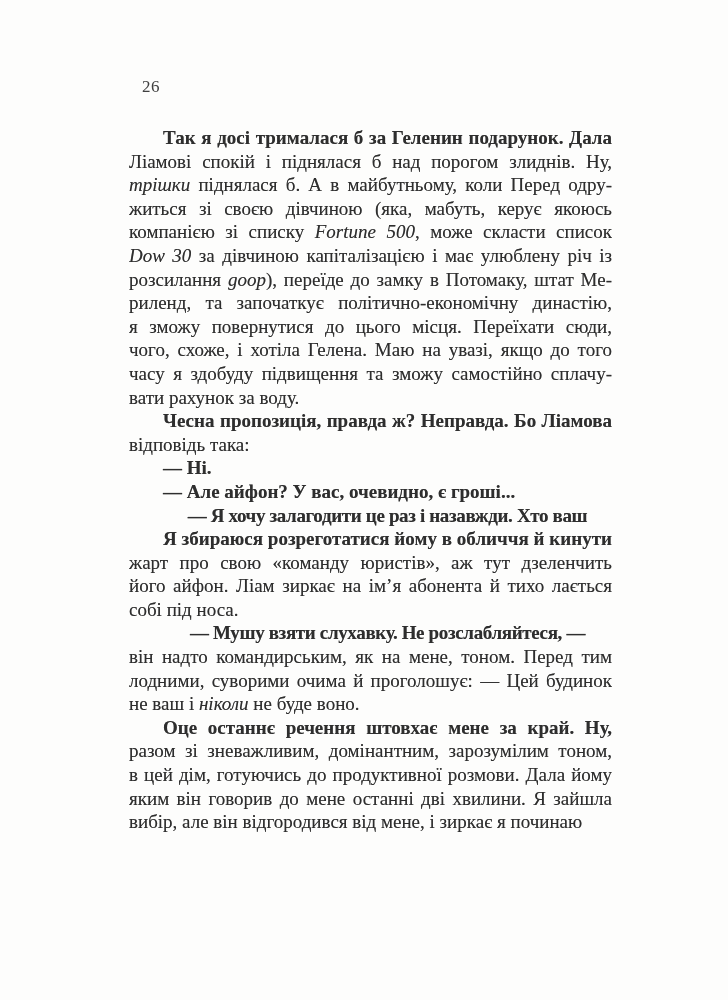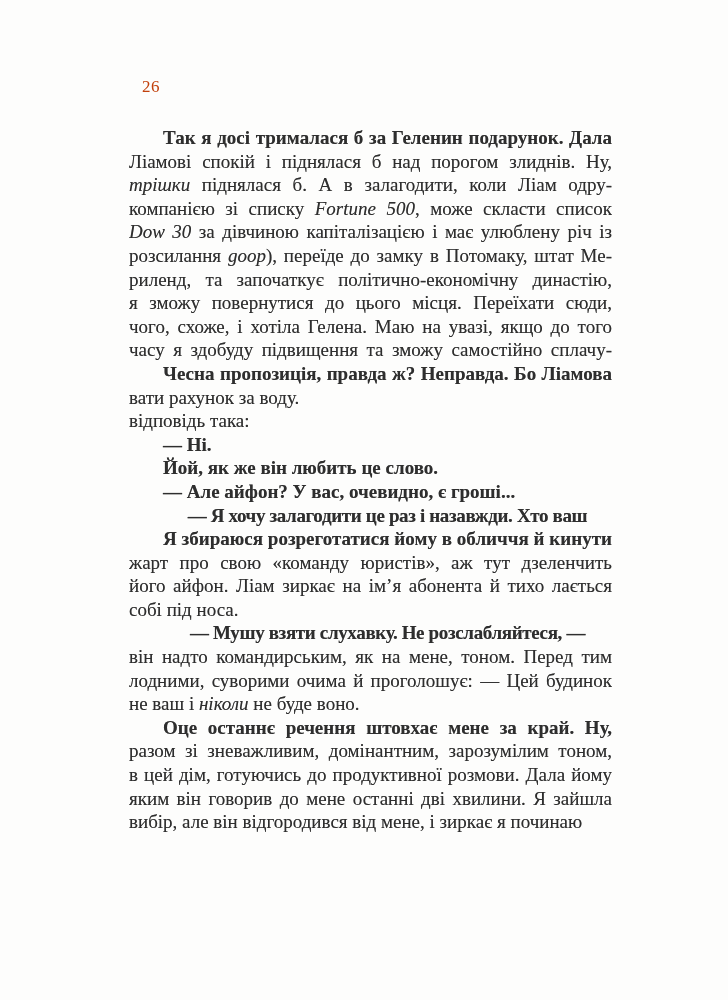--- a/index.html
+++ b/index.html
@@ -11,21 +11,21 @@
   }
   .page {
     position: relative;
     width: 728px; height: 1000px;
     background: #fdfdfc;
   }
   .pagenum {
     position: absolute;
     left: 142px; top: 77px;
     font-size: 17px;
-    color: #c2410c;
+    color: #404040;
     letter-spacing: 0.5px;
   }
   .text {
     position: absolute;
     left: 129px; top: 126px;
     width: 483px;
     font-size: 19px;
     line-height: 23.6px;
     color: #2e2e2e;
     text-shadow: 0 0 0.4px rgba(40,40,40,0.45);
@@ -50,33 +50,33 @@
   em { }
 </style>
 </head>
 <body>
 
 <div class="page" style="background: rgb(253, 253, 252);">
   <div class="pagenum">26</div>
   <div class="text" style="color: rgb(46, 46, 46);">
       <div class="line indent just"><span>Так я досі трималася б за Геленин подарунок. Дала б</span></div>
       <div class="line just"><span>Ліамові спокій і піднялася б над порогом злиднів. Ну,</span></div>
-      <div class="line just"><em>трішки</em><span> піднялася б. А в залагодити, коли Ліам одру-</span></div>
+      <div class="line just"><em>трішки</em><span> піднялася б. А в майбутньому, коли Перед одру-</span></div>
+      <div class="line just"><span>житься зі своєю дівчиною (яка, мабуть, керує якоюсь</span></div>
       <div class="line just"><span>компанією зі списку </span><em>Fortune 500</em><span>, може скласти список</span></div>
       <div class="line just"><em>Dow 30</em><span> за дівчиною капіталізацією і має улюблену річ із</span></div>
       <div class="line just"><span>розсилання </span><em>goop</em><span>), переїде до замку в Потомаку, штат Ме-</span></div>
       <div class="line just"><span>риленд, та започаткує політично-економічну династію,</span></div>
       <div class="line just"><span>я зможу повернутися до цього місця. Переїхати сюди,</span></div>
       <div class="line just"><span>чого, схоже, і хотіла Гелена. Маю на увазі, якщо до того</span></div>
       <div class="line just"><span>часу я здобуду підвищення та зможу самостійно сплачу-</span></div>
+      <div class="line"><span>вати рахунок за воду.</span></div>
       <div class="line indent just"><span>Чесна пропозиція, правда ж? Неправда. Бо Ліамова</span></div>
-      <div class="line"><span>вати рахунок за воду.</span></div>
       <div class="line"><span>відповідь така:</span></div>
       <div class="line indent"><span>— Ні.</span></div>
-      <div class="line indent"><span>Йой, як же він любить це слово.</span></div>
       <div class="line indent"><span>— Але айфон? У вас, очевидно, є гроші...</span></div>
       <div class="line indent tight"><span>— Я хочу залагодити це раз і назавжди. Хто ваш адвокат?</span></div>
       <div class="line indent just"><span>Я збираюся розреготатися йому в обличчя й кинути</span></div>
       <div class="line just"><span>жарт про свою «команду юристів», аж тут дзеленчить</span></div>
       <div class="line just"><span>його айфон. Ліам зиркає на ім’я абонента й тихо лається</span></div>
       <div class="line"><span>собі під носа.</span></div>
       <div class="line indent just tight"><span>— Мушу взяти слухавку. Не розслабляйтеся, — наказує</span></div>
       <div class="line just"><span>він надто командирським, як на мене, тоном. Перед тим</span></div>
       <div class="line just"><span>лодними, суворими очима й проголошує: — Цей будинок</span></div>
       <div class="line"><span>не ваш і </span><em>ніколи</em><span> не буде воно.</span></div>

